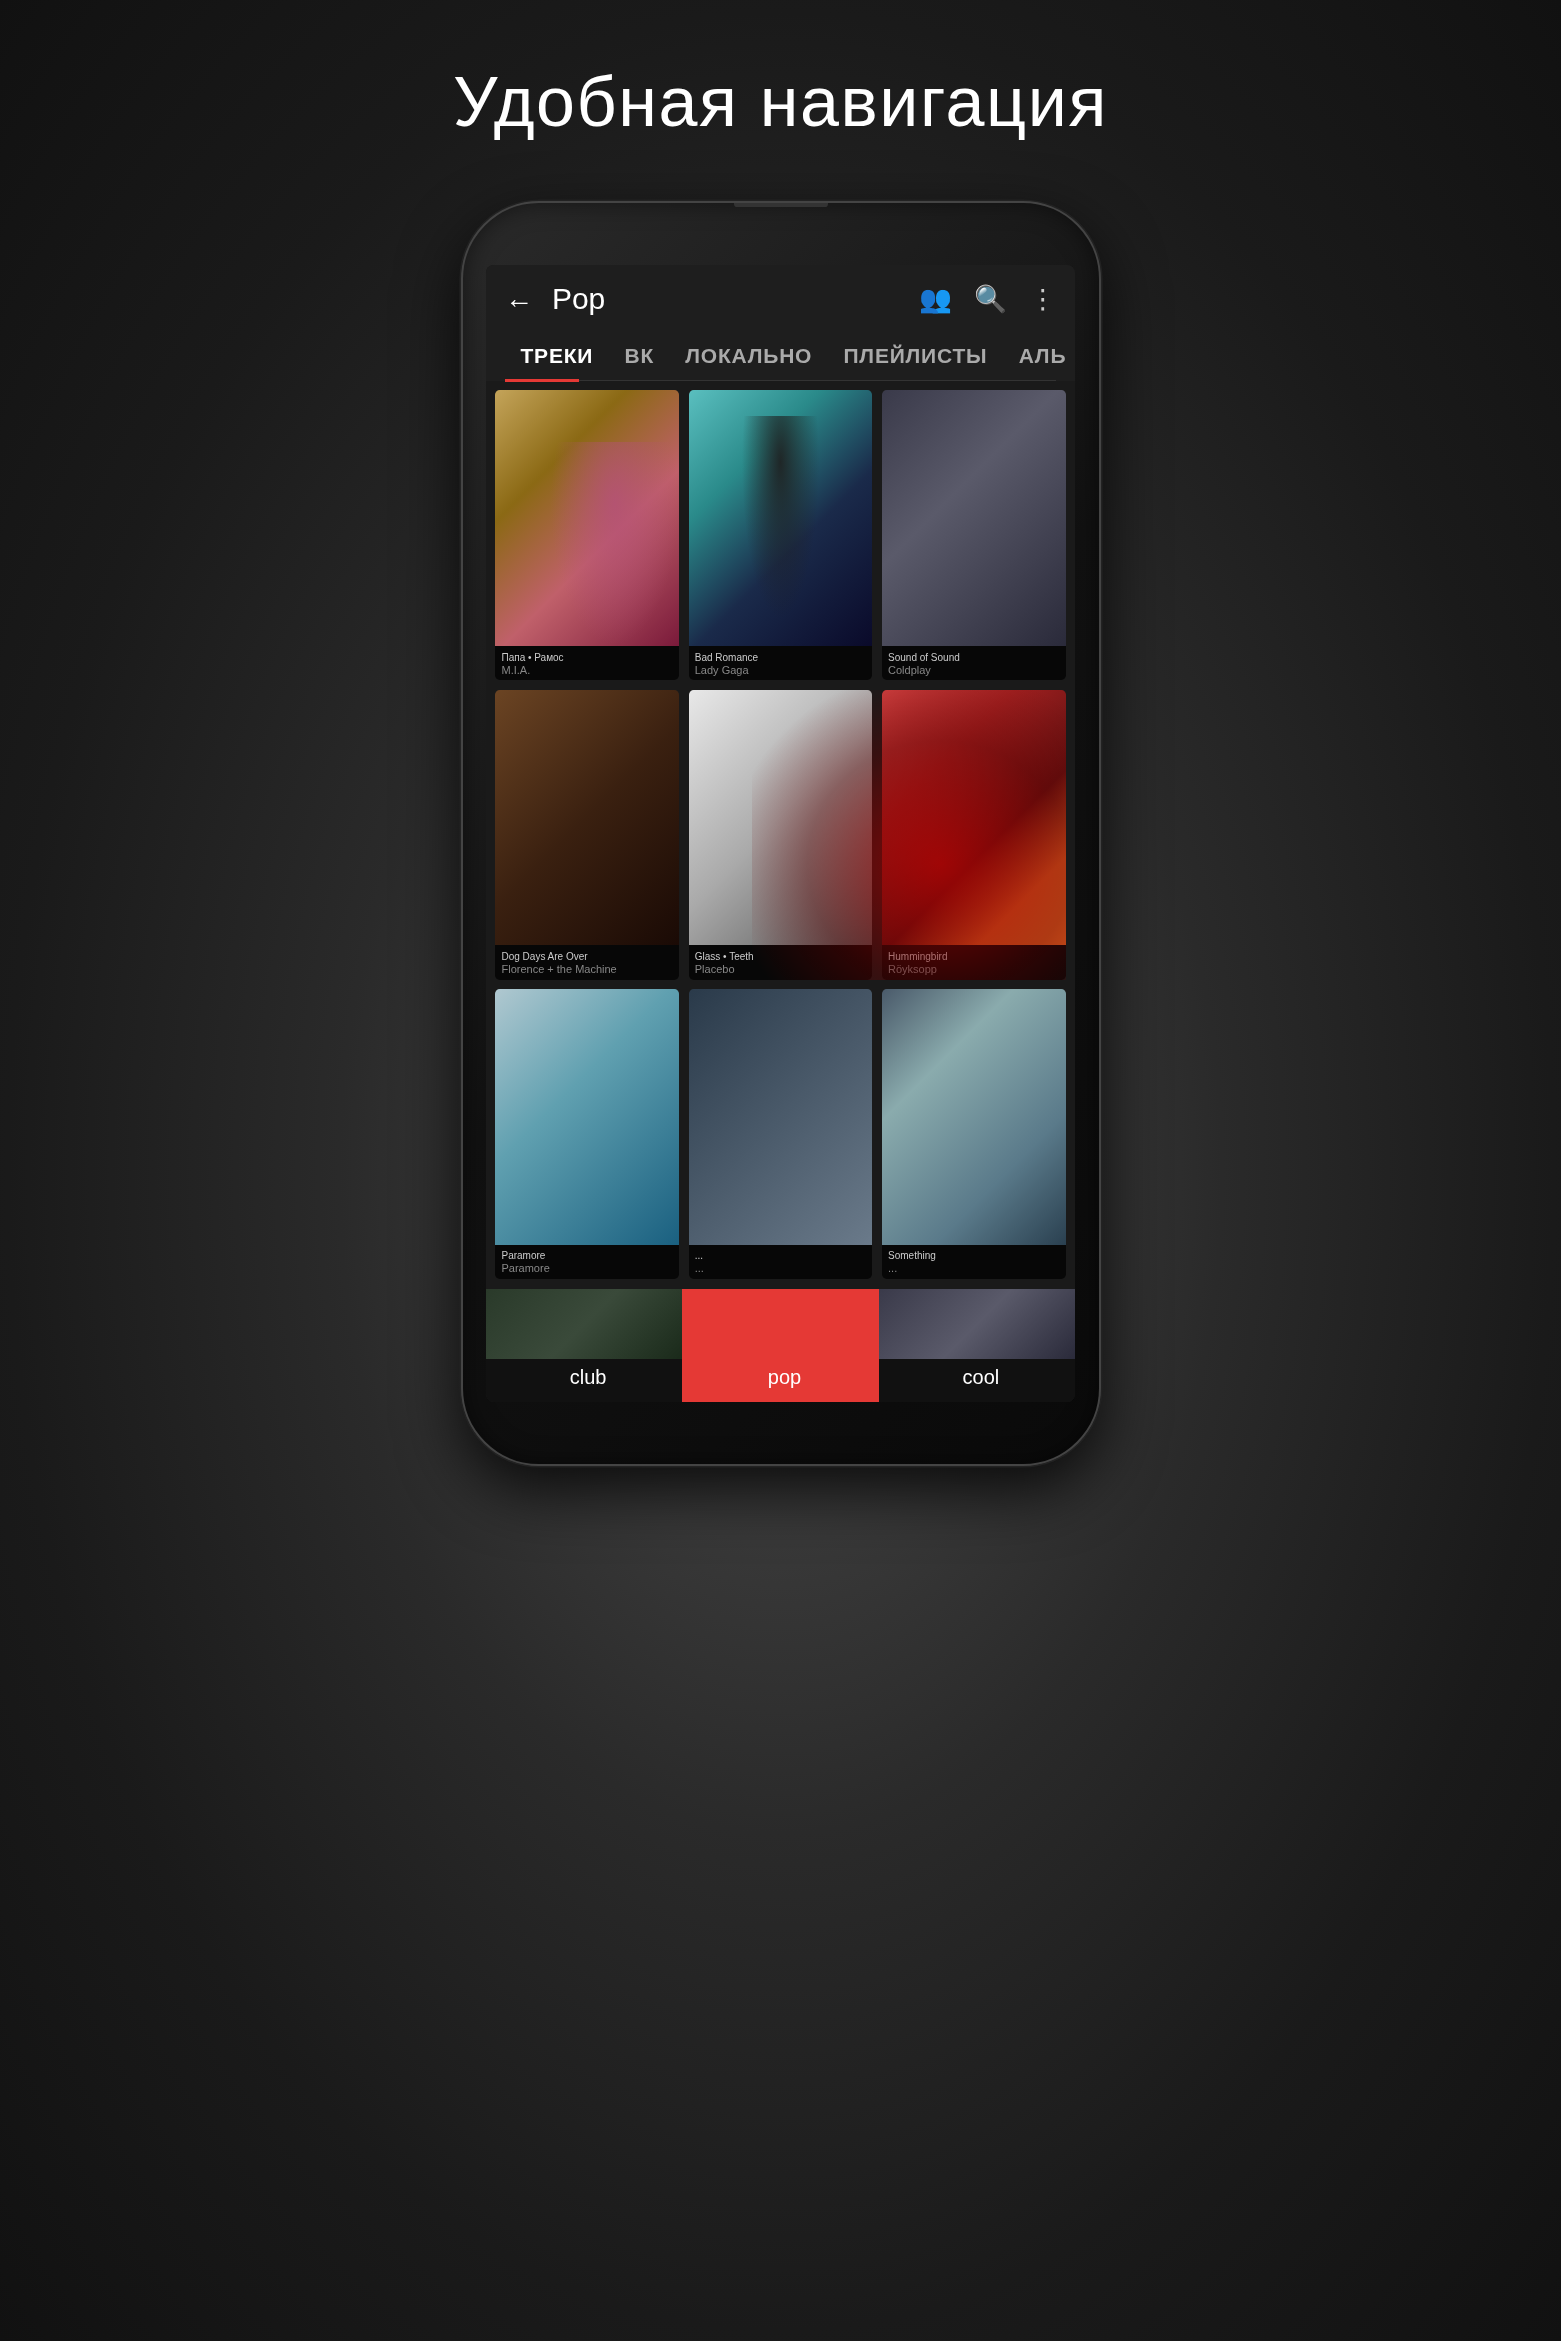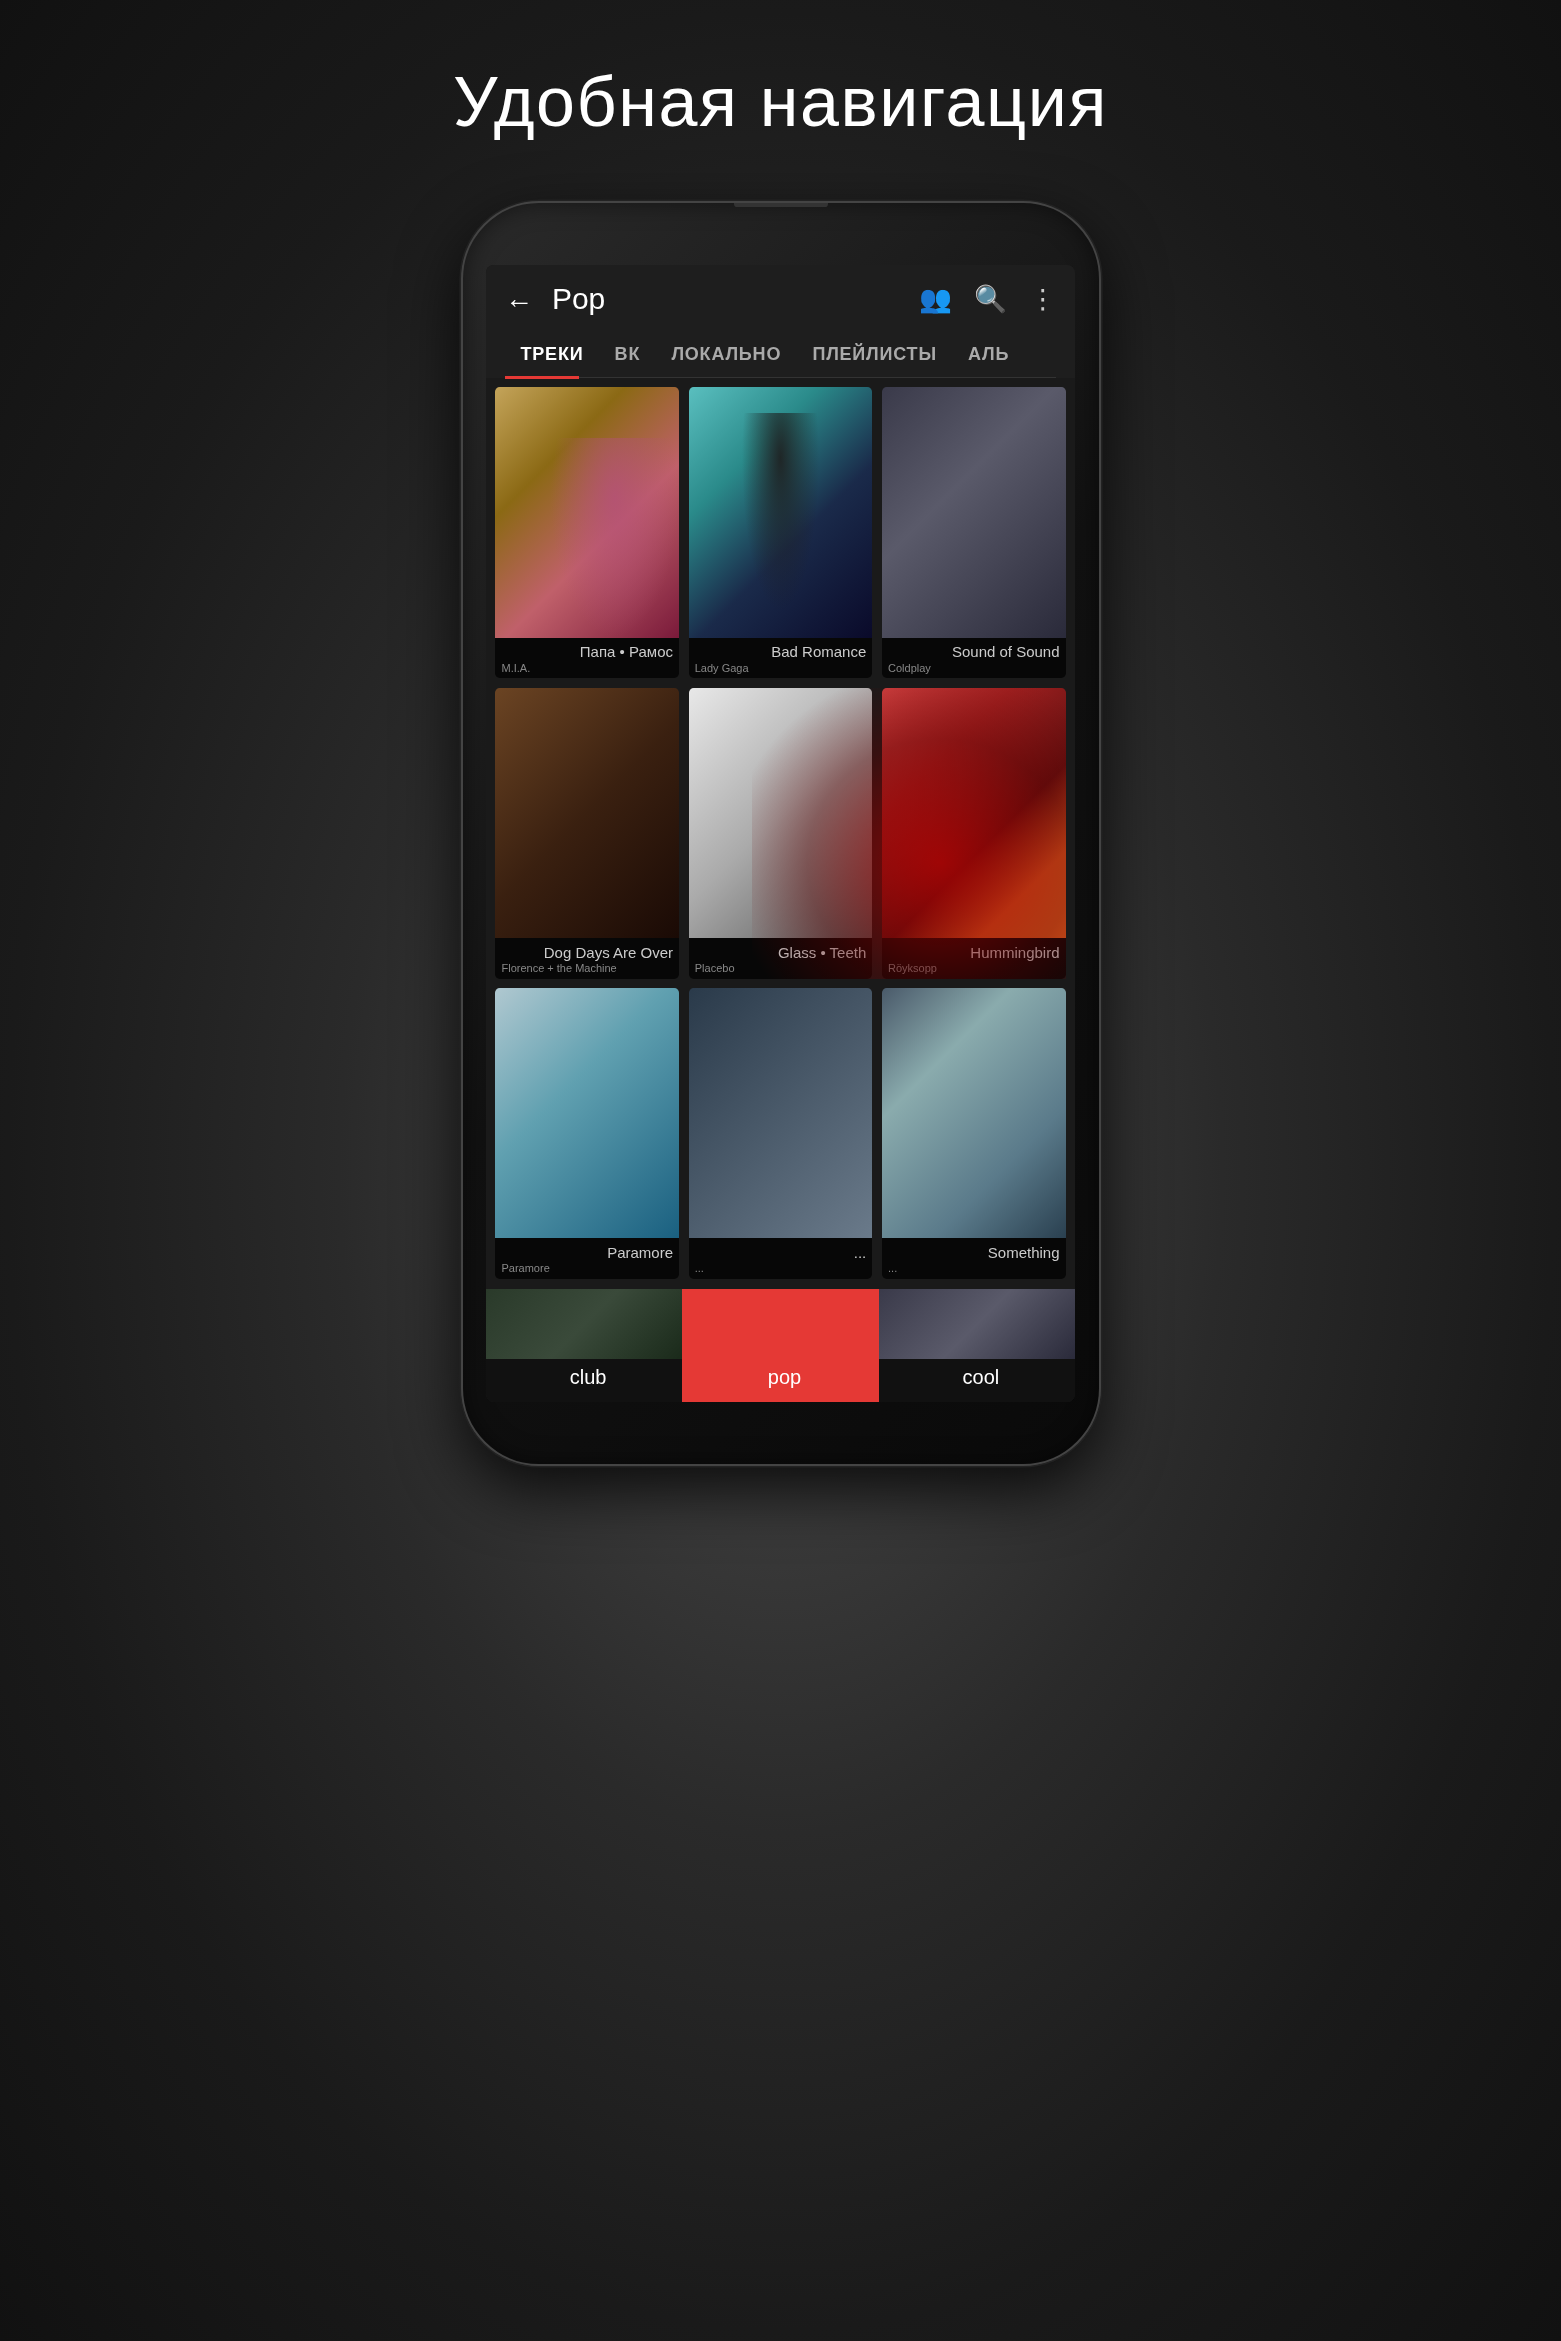--- a/index.html
+++ b/index.html
@@ -134,21 +134,21 @@
 
     
     .tabs {
       display: flex;
       border-bottom: 1.6px solid #333;
       position: relative;
     }
 
     .tab {
       color: #aaa;
-      font-size: 18px;
+      font-size: 21px;
       font-weight: 600;
       padding: 12.5px 15.6px;
       letter-spacing: 0.8px;
       cursor: pointer;
       white-space: nowrap;
     }
 
     .tab.active {
       color: #fff;
     }
@@ -224,26 +224,25 @@
       background: radial-gradient(ellipse at 50% 20%, rgba(30,30,30,0.9) 0%, transparent 60%);
     }
 
     .album-label {
       background: rgba(0,0,0,0.7);
       padding: 4.7px 6.2px;
     }
 
     .album-title {
       color: #ccc;
-      font-size: 15px;
+      font-size: 10px;
       line-height: 1.3;
       white-space: nowrap;
       overflow: hidden;
       text-overflow: ellipsis;
-      text-align: right;
     }
 
     .album-artist {
       color: #888;
       font-size: 11px;
       white-space: nowrap;
       overflow: hidden;
       text-overflow: ellipsis;
     }
 

